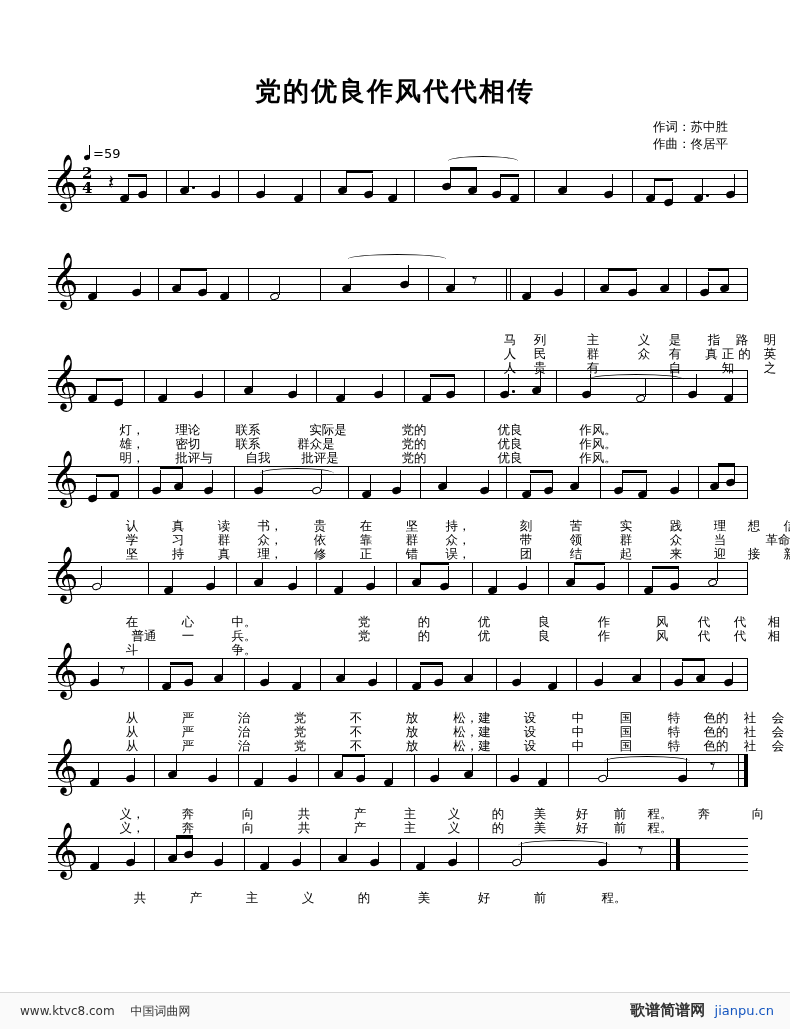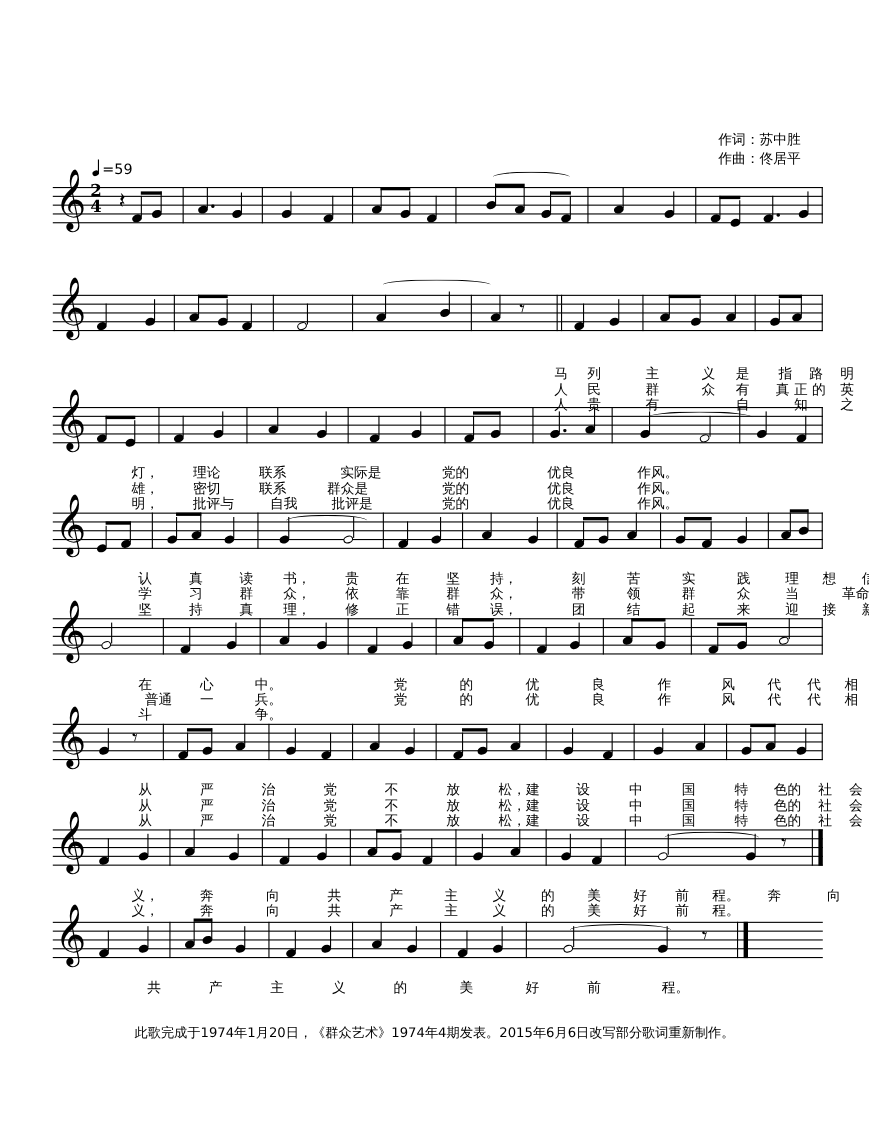--- a/index.html
+++ b/index.html
@@ -244,20 +244,21 @@
     color: #333;
     font-family: "DejaVu Sans", sans-serif;
   }
   .footer-right .blue { color: #1657c0; font-size: 13px; font-weight: normal; margin-left: 4px;}
 </style>
 </head>
 <body>
 
 <div class="page">
 
+  <div class="title">党的优良作风代代相传</div>
 
   <div class="credits">
     <div>作词：苏中胜</div>
     <div>作曲：佟居平</div>
   </div>
 
   <div class="tempo">
     <span class="notehead"></span><span>=59</span>
   </div>
 
@@ -1007,16 +1008,25 @@
     <span style="left:148px">产</span>
     <span style="left:204px">主</span>
     <span style="left:260px">义</span>
     <span style="left:316px">的</span>
     <span style="left:376px">美</span>
     <span style="left:436px">好</span>
     <span style="left:492px">前</span>
     <span style="left:566px">程。</span>
   </div>
 
-  <div class="footnote">此歌完成于1974年1月20日，《群众艺术》1974年4期发表。2015年6月6日改写部分歌词重新制作。</div>
-
+
+  <div class="footer-bar">
+    <div class="footer-left">
+      <span>www.ktvc8.com</span>
+      <span class="sitename">中国词曲网</span>
+    </div>
+    <div class="footer-right">
+      <span>歌谱简谱网</span>
+      <span class="blue">jianpu.cn</span>
+    </div>
+  </div>
 
 </div>
 
 </body></html>

